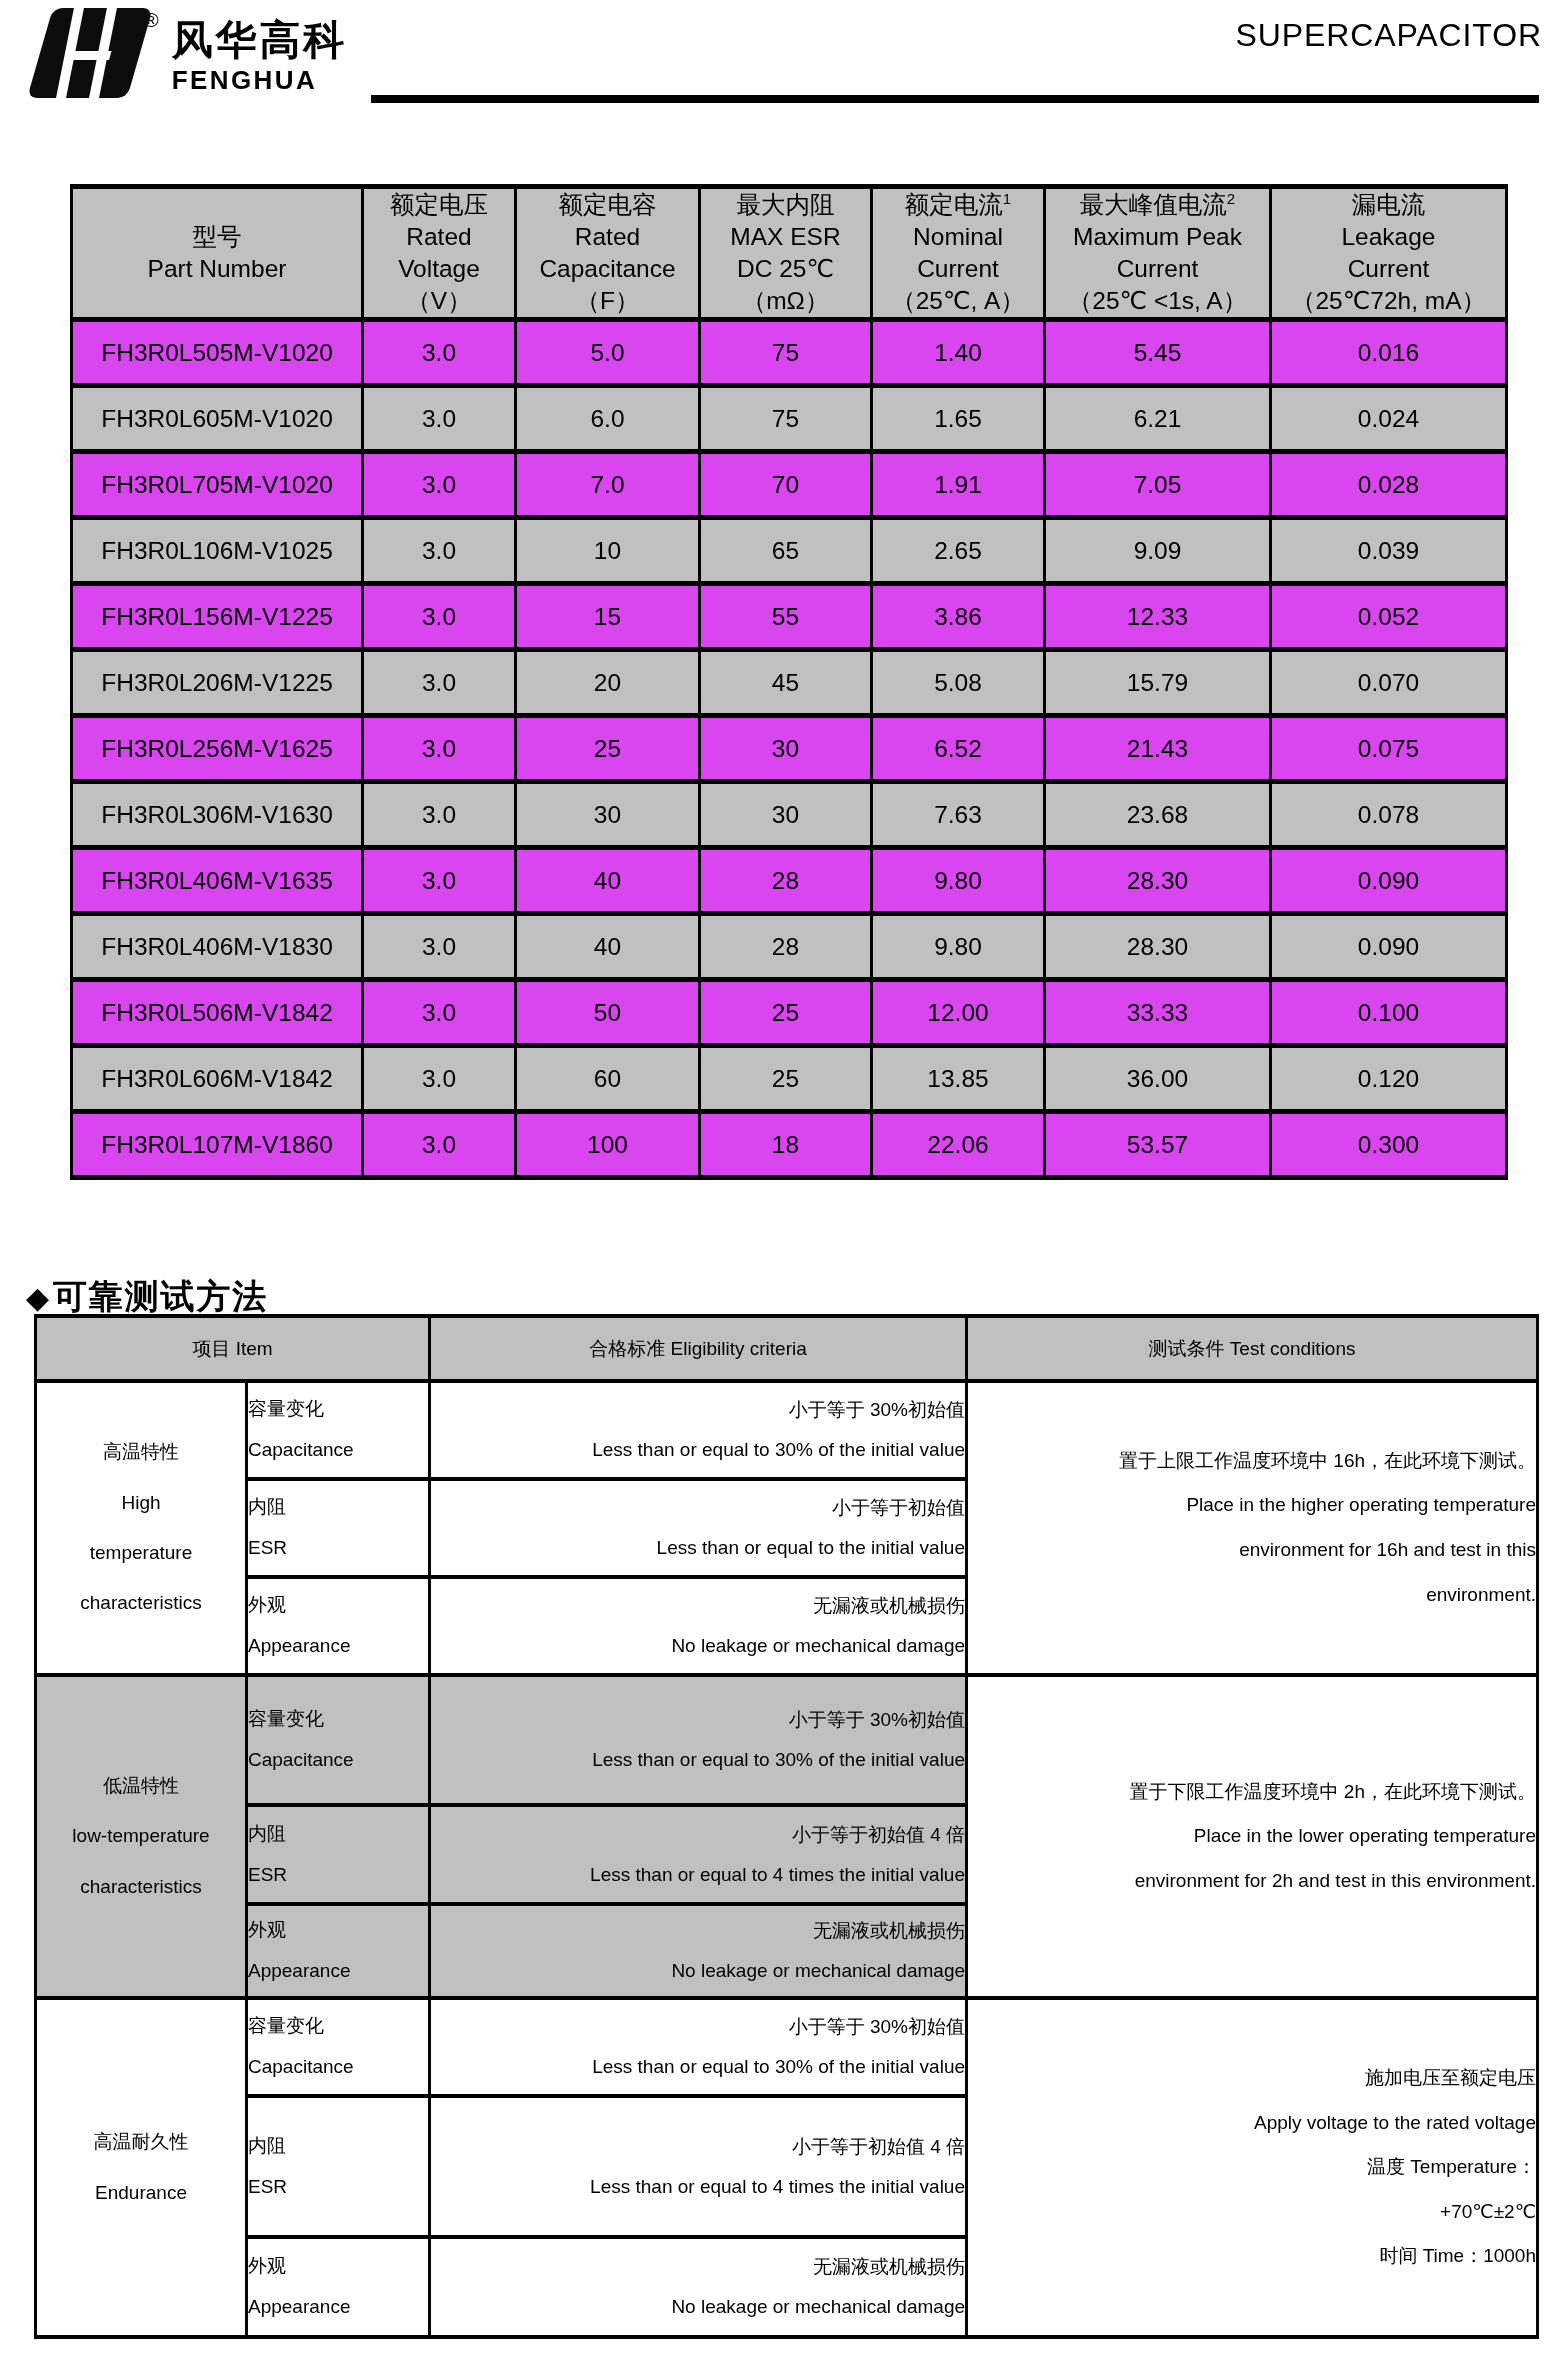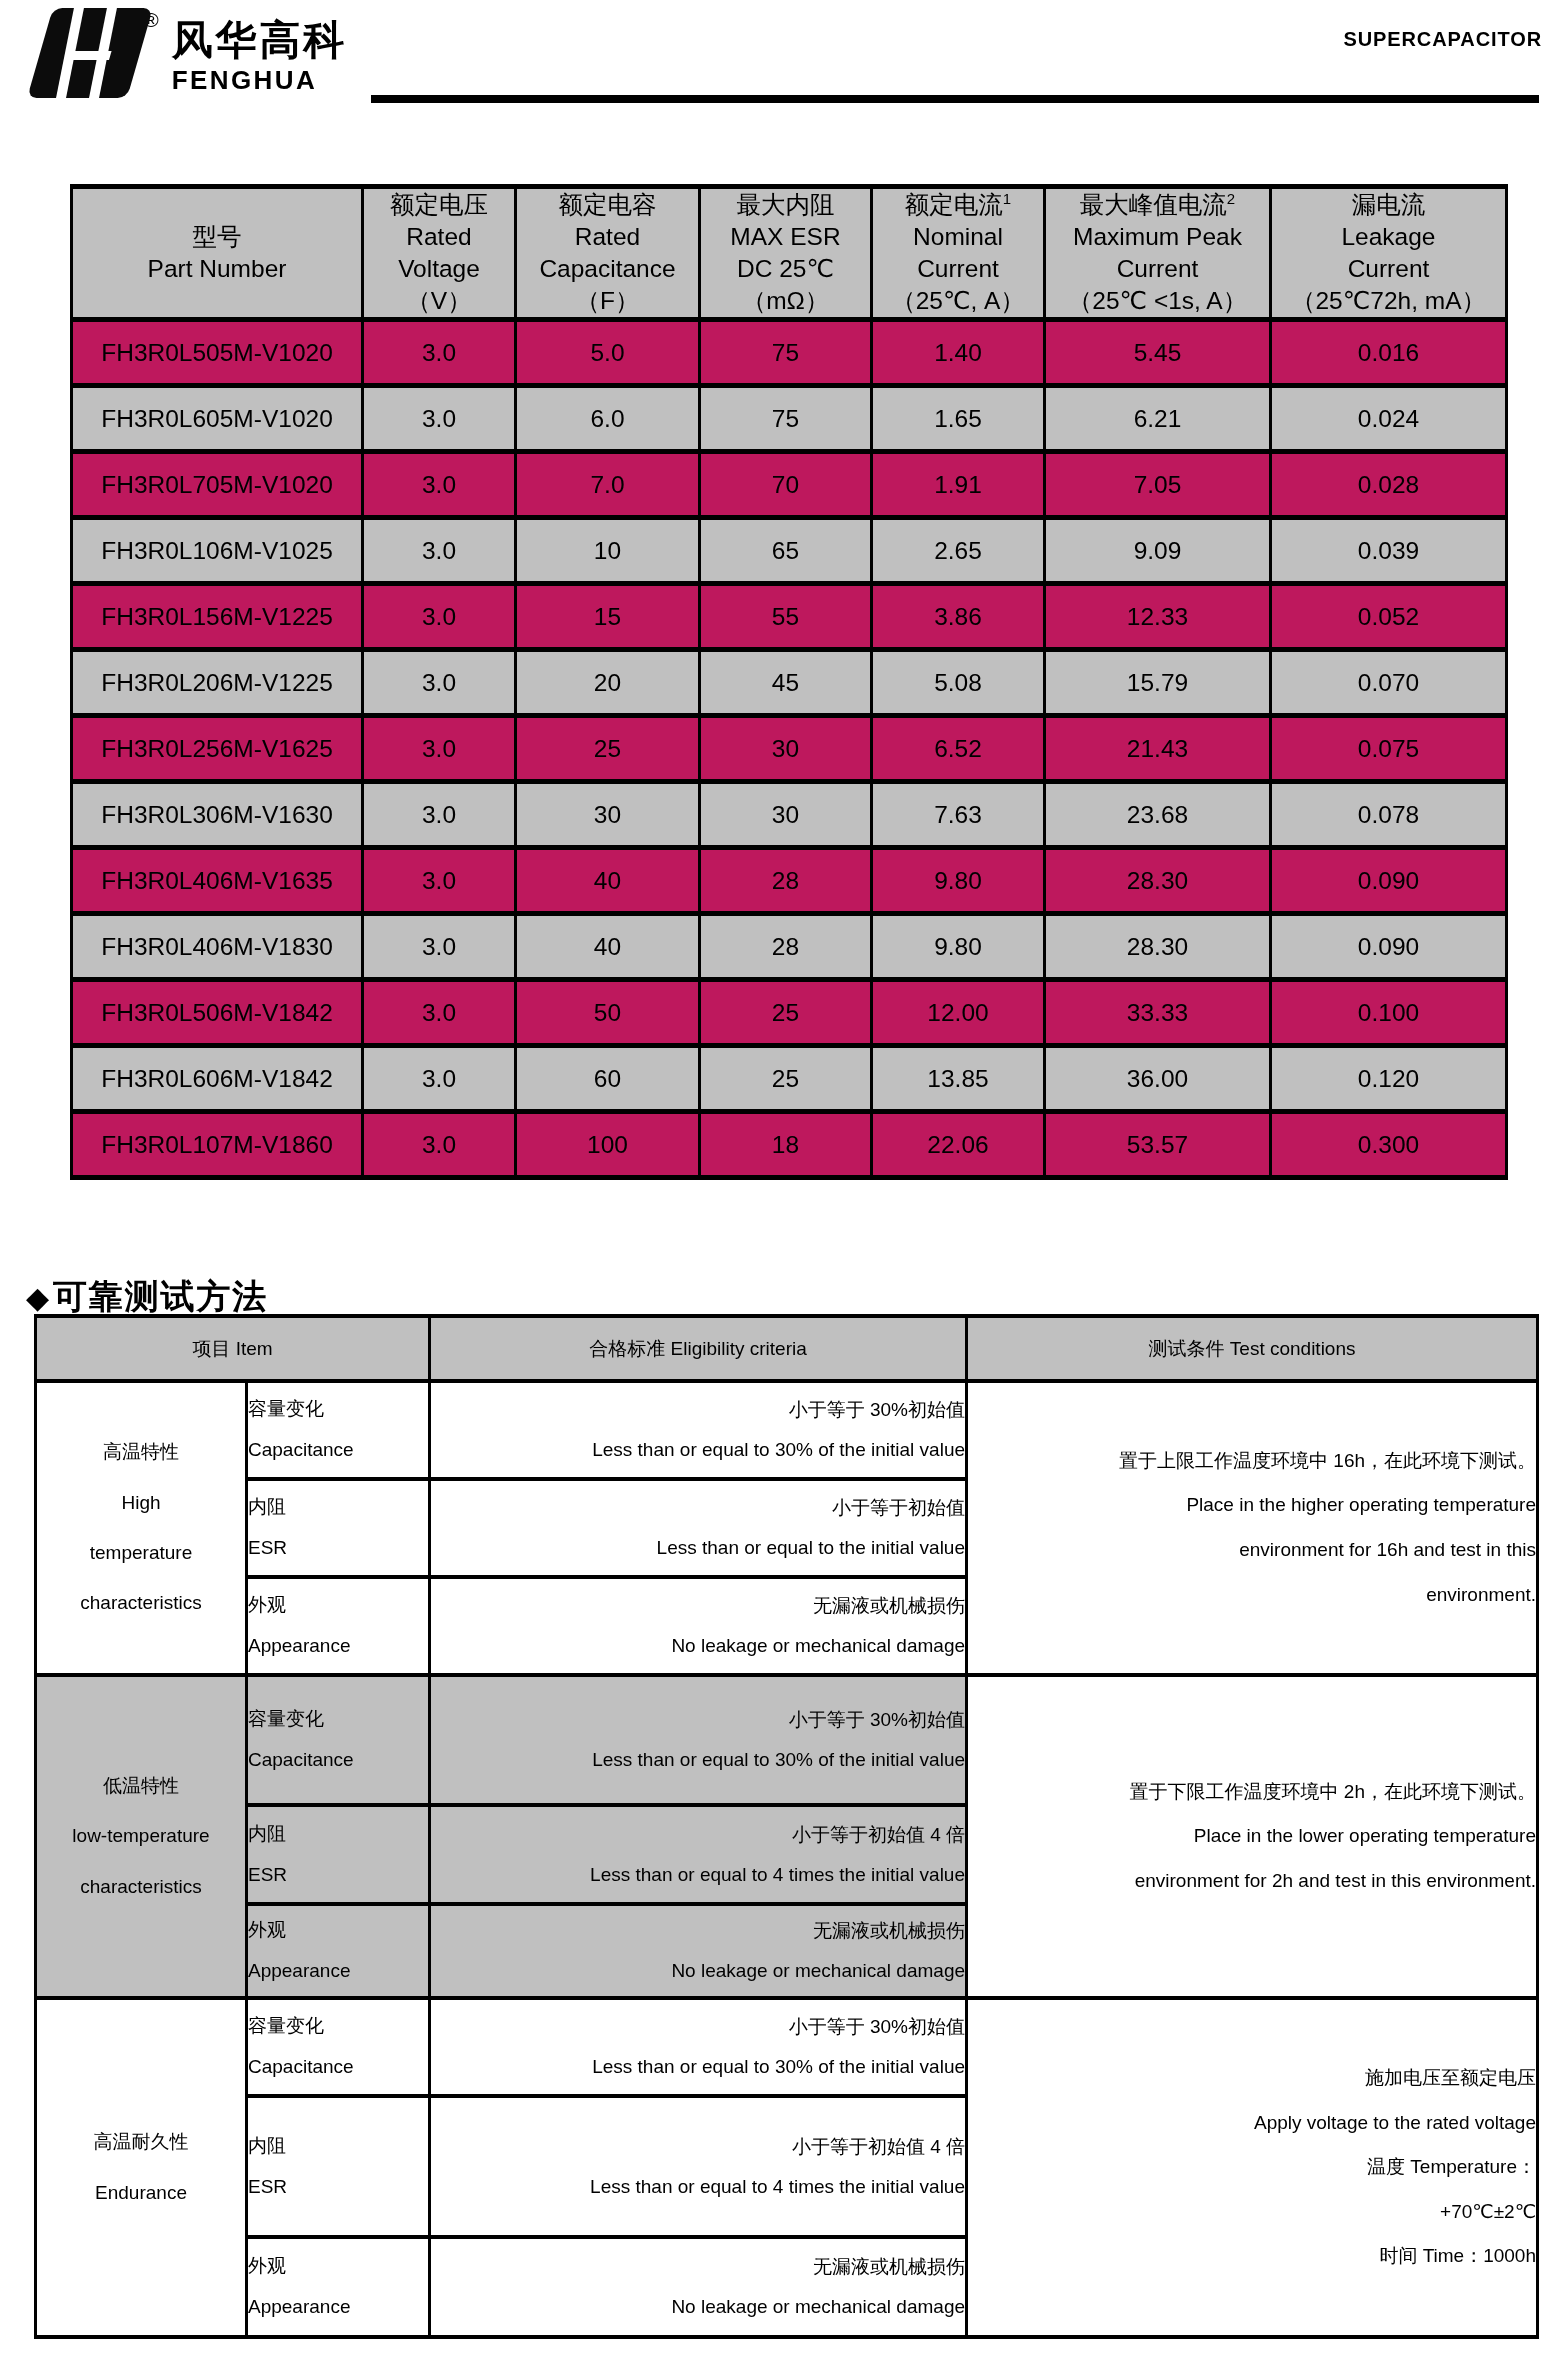--- a/index.html
+++ b/index.html
@@ -12,31 +12,31 @@
   .logo-mark{width:100px;height:90px;background:#0c0c0c;transform:skewX(-16deg);
     border-radius:9.4px;position:relative;overflow:hidden;margin-left:15px;flex:0 0 auto}
   .logo-mark .st{position:absolute;top:-8%;height:116%;width:10.4px;background:#fff;transform:skewX(5deg)}
   .logo-mark .st1{left:25.4px}
   .logo-mark .st2{left:58px}
   .logo-mark .notch{position:absolute;left:28px;top:43px;width:43px;height:9.4px;background:#fff}
   .logo-reg{font-size:21px;line-height:1;margin-left:3.8px;margin-top:1.9px}
   .logo-text{margin-left:13px}
   .logo-zh{font-size:41px;font-weight:700;letter-spacing:2.8px;line-height:1.05;margin-top:11.3px}
   .logo-en{font-size:26px;font-weight:700;letter-spacing:2.4px;margin-top:2.8px}
-  .doc-title{position:absolute;top:28px;right:15px;font-size:20px;font-weight:700;letter-spacing:0.9px}
+  .doc-title{position:absolute;top:17px;right:15px;font-size:32px;font-weight:400;letter-spacing:0.9px}
   .header-rule{position:absolute;left:371px;top:95px;width:1168px;height:7.5px;background:#000}
 
   
   table{border-collapse:collapse;table-layout:fixed}
   .spec{position:absolute;left:70px;top:184px;width:1435px}
   .spec th,.spec td{
     border:solid #000;border-width:5.6px 3.8px;text-align:center;vertical-align:middle;
     font-size:24.5px;font-weight:400;padding:0;overflow:hidden}
   .spec thead tr{height:131px;background:#c0c0c0}
-  .spec tbody tr{height:66px;background:#be185d}
+  .spec tbody tr{height:66px;background:#d946ef}
   .spec tbody tr.alt{background:#c0c0c0}
   .spec .hl{line-height:32px}
   sup.fn{font-size:15px;line-height:0}
 
   
   .sec{position:absolute;left:26px;top:1274px}
   .sec-zh{font-size:34px;font-weight:700;letter-spacing:1.9px}
   .diamond{font-size:30px;margin-right:1.9px}
   .sec-en{font-size:29px;margin-left:52px;margin-top:13px}
 

